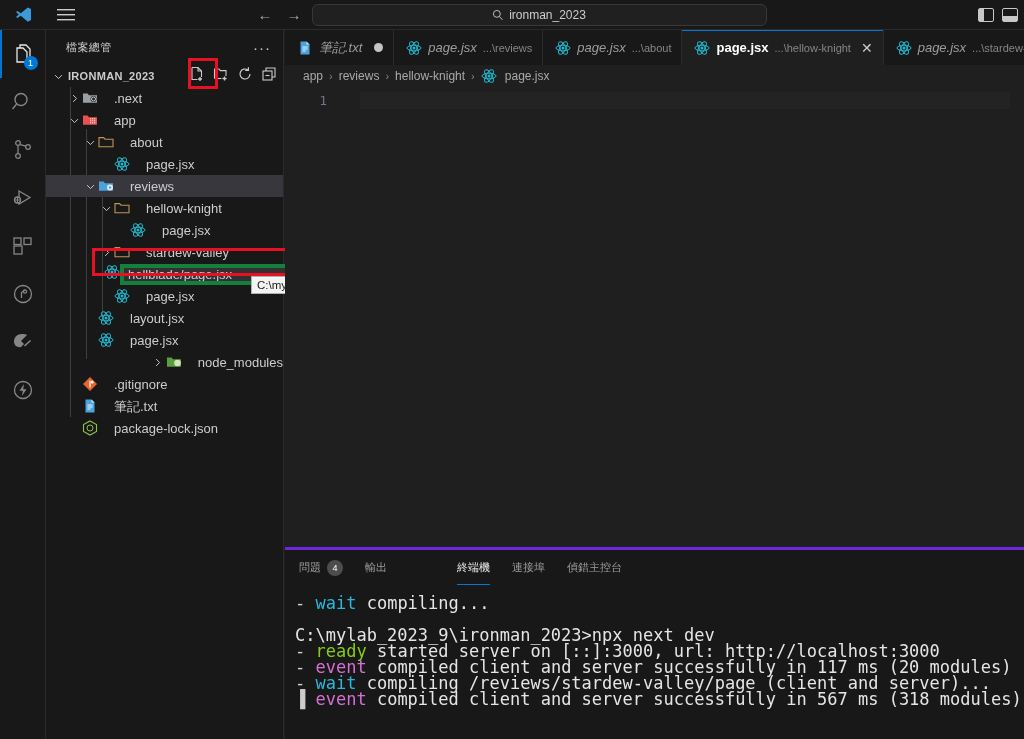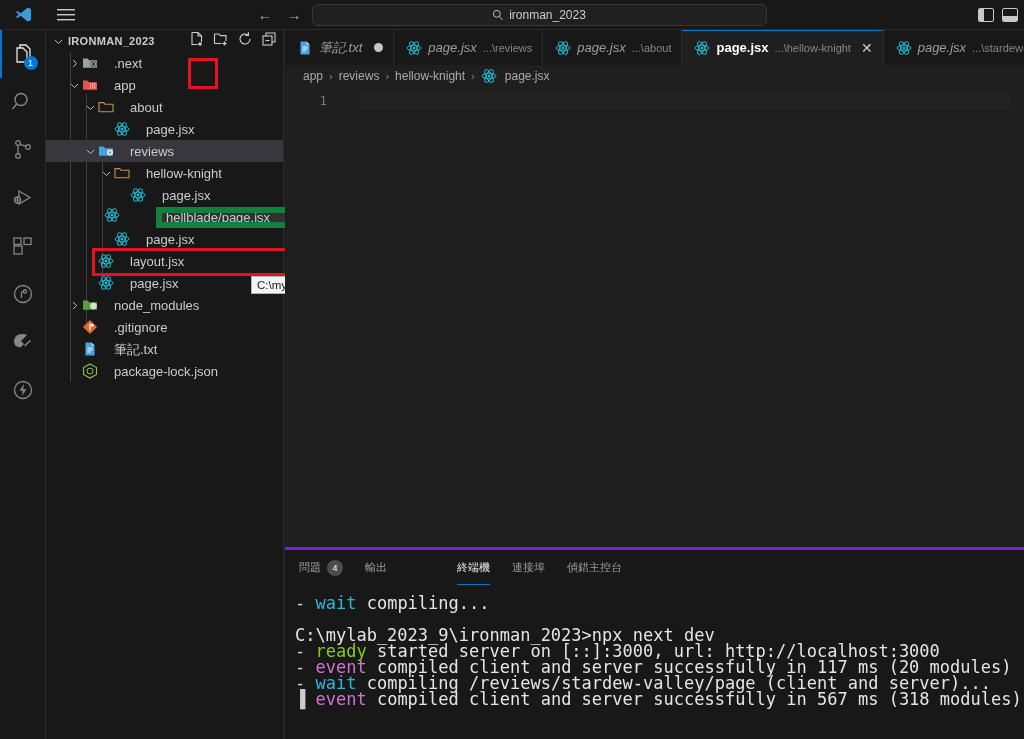--- a/index.html
+++ b/index.html
@@ -164,27 +164,26 @@
   }
 
   
   .inputrow {
     height: 22px; display: flex; align-items: center;
     position: relative;
   }
   .nameinput {
     height: 21px;
     background: #313131;
-    border: 6px solid #15803d;
+    border: 4px solid #15803d;
     color: #cccccc;
     font-size: 13px;
     font-family: "Liberation Sans", sans-serif;
     padding: 0 4px;
     outline: none;
-    margin-left: 36px;
   }
   .nameinput::selection { background: #264f78; }
 
   .redbox {
     position: absolute;
     border: 3px solid #e81123;
     pointer-events: none;
   }
 
   .tooltip {
@@ -408,20 +407,24 @@
     </div>
     <div class="act-item">
       <svg width="24" height="24" viewBox="0 0 24 24">
         <circle cx="12" cy="12" r="8.5" stroke="#868686" stroke-width="1.3" fill="none"></circle>
         <path d="M13 6 L8.5 12.8 H11.8 L11 18 L15.5 11.2 H12.2 Z" fill="#868686"></path>
       </svg>
     </div>
   </div>
 
   <div class="sidebar">
+    <div class="sb-header">
+      <span class="sb-title">檔案總管</span>
+      <span class="sb-dots">···</span>
+    </div>
 
     <div class="sb-root">
       <span class="chev">
         <svg width="11" height="11" viewBox="0 0 16 16">
             <path d="M3 6 L8 11 L13 6" stroke="#cccccc" stroke-width="1.4" fill="none"></path>
           </svg>
       </span>
       <span class="sb-root-label">IRONMAN_2023</span>
 
       <div class="sb-root-actions">
@@ -557,20 +560,33 @@
           <span class="ico">
             <svg width="16" height="16" viewBox="0 0 16 16">
               <ellipse cx="8" cy="8" rx="7" ry="2.8" stroke="#22b8cf" stroke-width="1" fill="none"></ellipse>
               <ellipse cx="8" cy="8" rx="7" ry="2.8" stroke="#22b8cf" stroke-width="1" fill="none" transform="rotate(60 8 8)"></ellipse>
               <ellipse cx="8" cy="8" rx="7" ry="2.8" stroke="#22b8cf" stroke-width="1" fill="none" transform="rotate(120 8 8)"></ellipse>
               <circle cx="8" cy="8" r="1.5" fill="#22b8cf"></circle>
             </svg>
           </span>
           <span class="lbl">page.jsx</span>
         </div>
+        <div class="row" style="padding-left: 52px;">
+          <span class="chev">
+            <svg width="11" height="11" viewBox="0 0 16 16">
+              <path d="M6 3 L11 8 L6 13" stroke="#cccccc" stroke-width="1.4" fill="none"></path>
+            </svg>
+          </span>
+          <span class="ico">
+            <svg width="16" height="16" viewBox="0 0 16 16">
+              <path d="M1 12.8 V3.6 H5.6 L7 5.2 H15 V12.8 Z" stroke="#c09553" stroke-width="1.1" fill="none"></path>
+            </svg>
+          </span>
+          <span class="lbl">stardew-valley</span>
+        </div>
         <div class="inputrow" style="padding-left: 58px;">
           <span class="ico"><svg width="16" height="16" viewBox="0 0 16 16">
               <ellipse cx="8" cy="8" rx="7" ry="2.8" stroke="#22b8cf" stroke-width="1" fill="none"></ellipse>
               <ellipse cx="8" cy="8" rx="7" ry="2.8" stroke="#22b8cf" stroke-width="1" fill="none" transform="rotate(60 8 8)"></ellipse>
               <ellipse cx="8" cy="8" rx="7" ry="2.8" stroke="#22b8cf" stroke-width="1" fill="none" transform="rotate(120 8 8)"></ellipse>
               <circle cx="8" cy="8" r="1.5" fill="#22b8cf"></circle>
             </svg></span>
           <input class="nameinput" value="hellblade/page.jsx" style="width: 172px;">
         </div>
         <div class="row" style="padding-left: 52px;">
@@ -602,21 +618,21 @@
           <span class="ico">
             <svg width="16" height="16" viewBox="0 0 16 16">
               <ellipse cx="8" cy="8" rx="7" ry="2.8" stroke="#22b8cf" stroke-width="1" fill="none"></ellipse>
               <ellipse cx="8" cy="8" rx="7" ry="2.8" stroke="#22b8cf" stroke-width="1" fill="none" transform="rotate(60 8 8)"></ellipse>
               <ellipse cx="8" cy="8" rx="7" ry="2.8" stroke="#22b8cf" stroke-width="1" fill="none" transform="rotate(120 8 8)"></ellipse>
               <circle cx="8" cy="8" r="1.5" fill="#22b8cf"></circle>
             </svg>
           </span>
           <span class="lbl">page.jsx</span>
         </div>
-        <div class="row" style="padding-left: 20px;">
+        <div class="row" style="padding-left: 20px; justify-content: flex-end;">
           <span class="chev">
             <svg width="11" height="11" viewBox="0 0 16 16">
               <path d="M6 3 L11 8 L6 13" stroke="#cccccc" stroke-width="1.4" fill="none"></path>
             </svg>
           </span>
           <span class="ico">
             <svg width="16" height="16" viewBox="0 0 16 16">
               <path d="M1 12.8 V3.6 H5.6 L7 5.2 H15 V12.8 Z" fill="#5a9e3f"></path>
               <circle cx="11.5" cy="9" r="3.3" fill="#cfe8bf"></circle>
             </svg>

